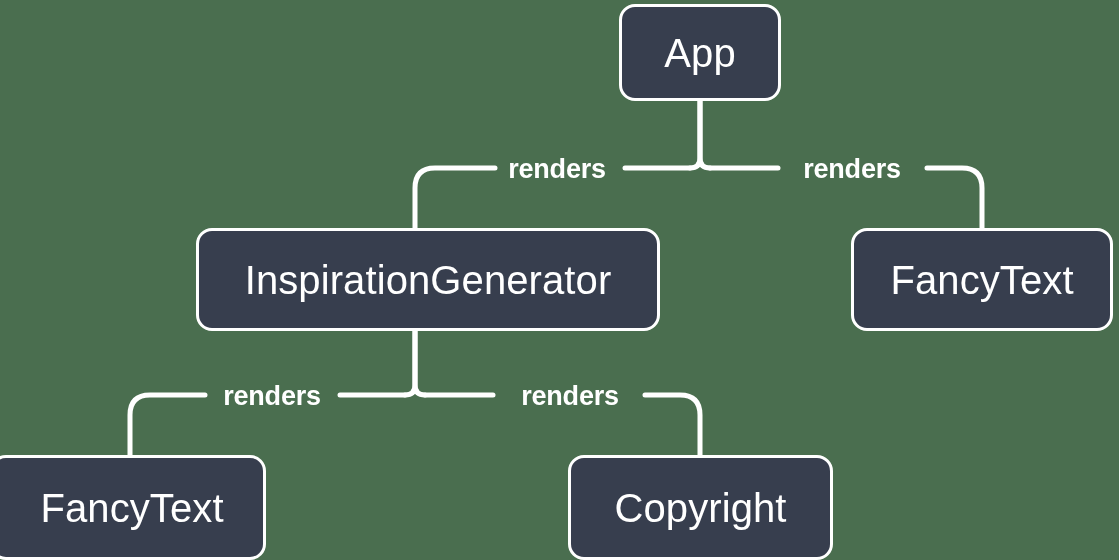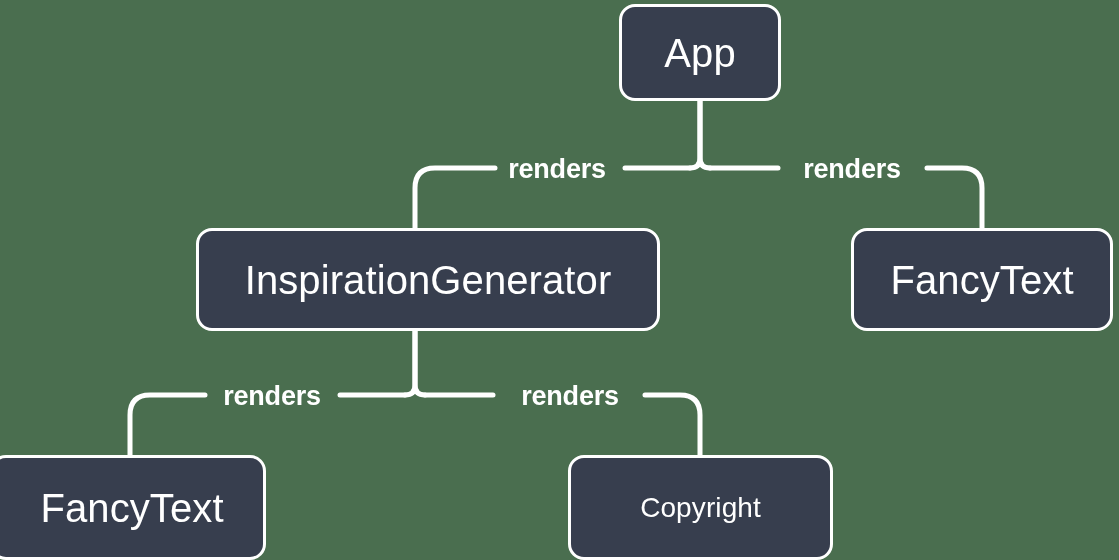--- a/index.html
+++ b/index.html
@@ -57,21 +57,21 @@
     white-space: nowrap;
     transform: translate(-50%, -50%);
   }
 
   
   #node-app        { left: 619px;  top: 4px;   width: 162px; height: 97px;  font-size: 40px; }
   #node-inspgen    { left: 196px;  top: 228px; width: 464px; height: 103px; font-size: 40px; }
   #node-fancy-right{ left: 851px;  top: 228px; width: 262px; height: 103px; font-size: 40px; }
   #node-fancy-left { left: -10px;  top: 455px; width: 276px; height: 105px; font-size: 40px;
                      border-bottom-left-radius: 16px; border-bottom-right-radius: 16px; }
-  #node-copyright  { left: 568px;  top: 455px; width: 265px; height: 105px; font-size: 28px; }
+  #node-copyright  { left: 568px;  top: 455px; width: 265px; height: 105px; font-size: 40px; }
   #node-fancy-left .node-label { padding-left: 8px; }
 
   
   #label-app-inspgen    { left: 557px; top: 169px; }
   #label-app-fancy      { left: 852px; top: 169px; }
   #label-inspgen-fancy  { left: 272px; top: 396px; }
   #label-inspgen-copy   { left: 570px; top: 396px; }
 </style>
 </head>
 <body>

